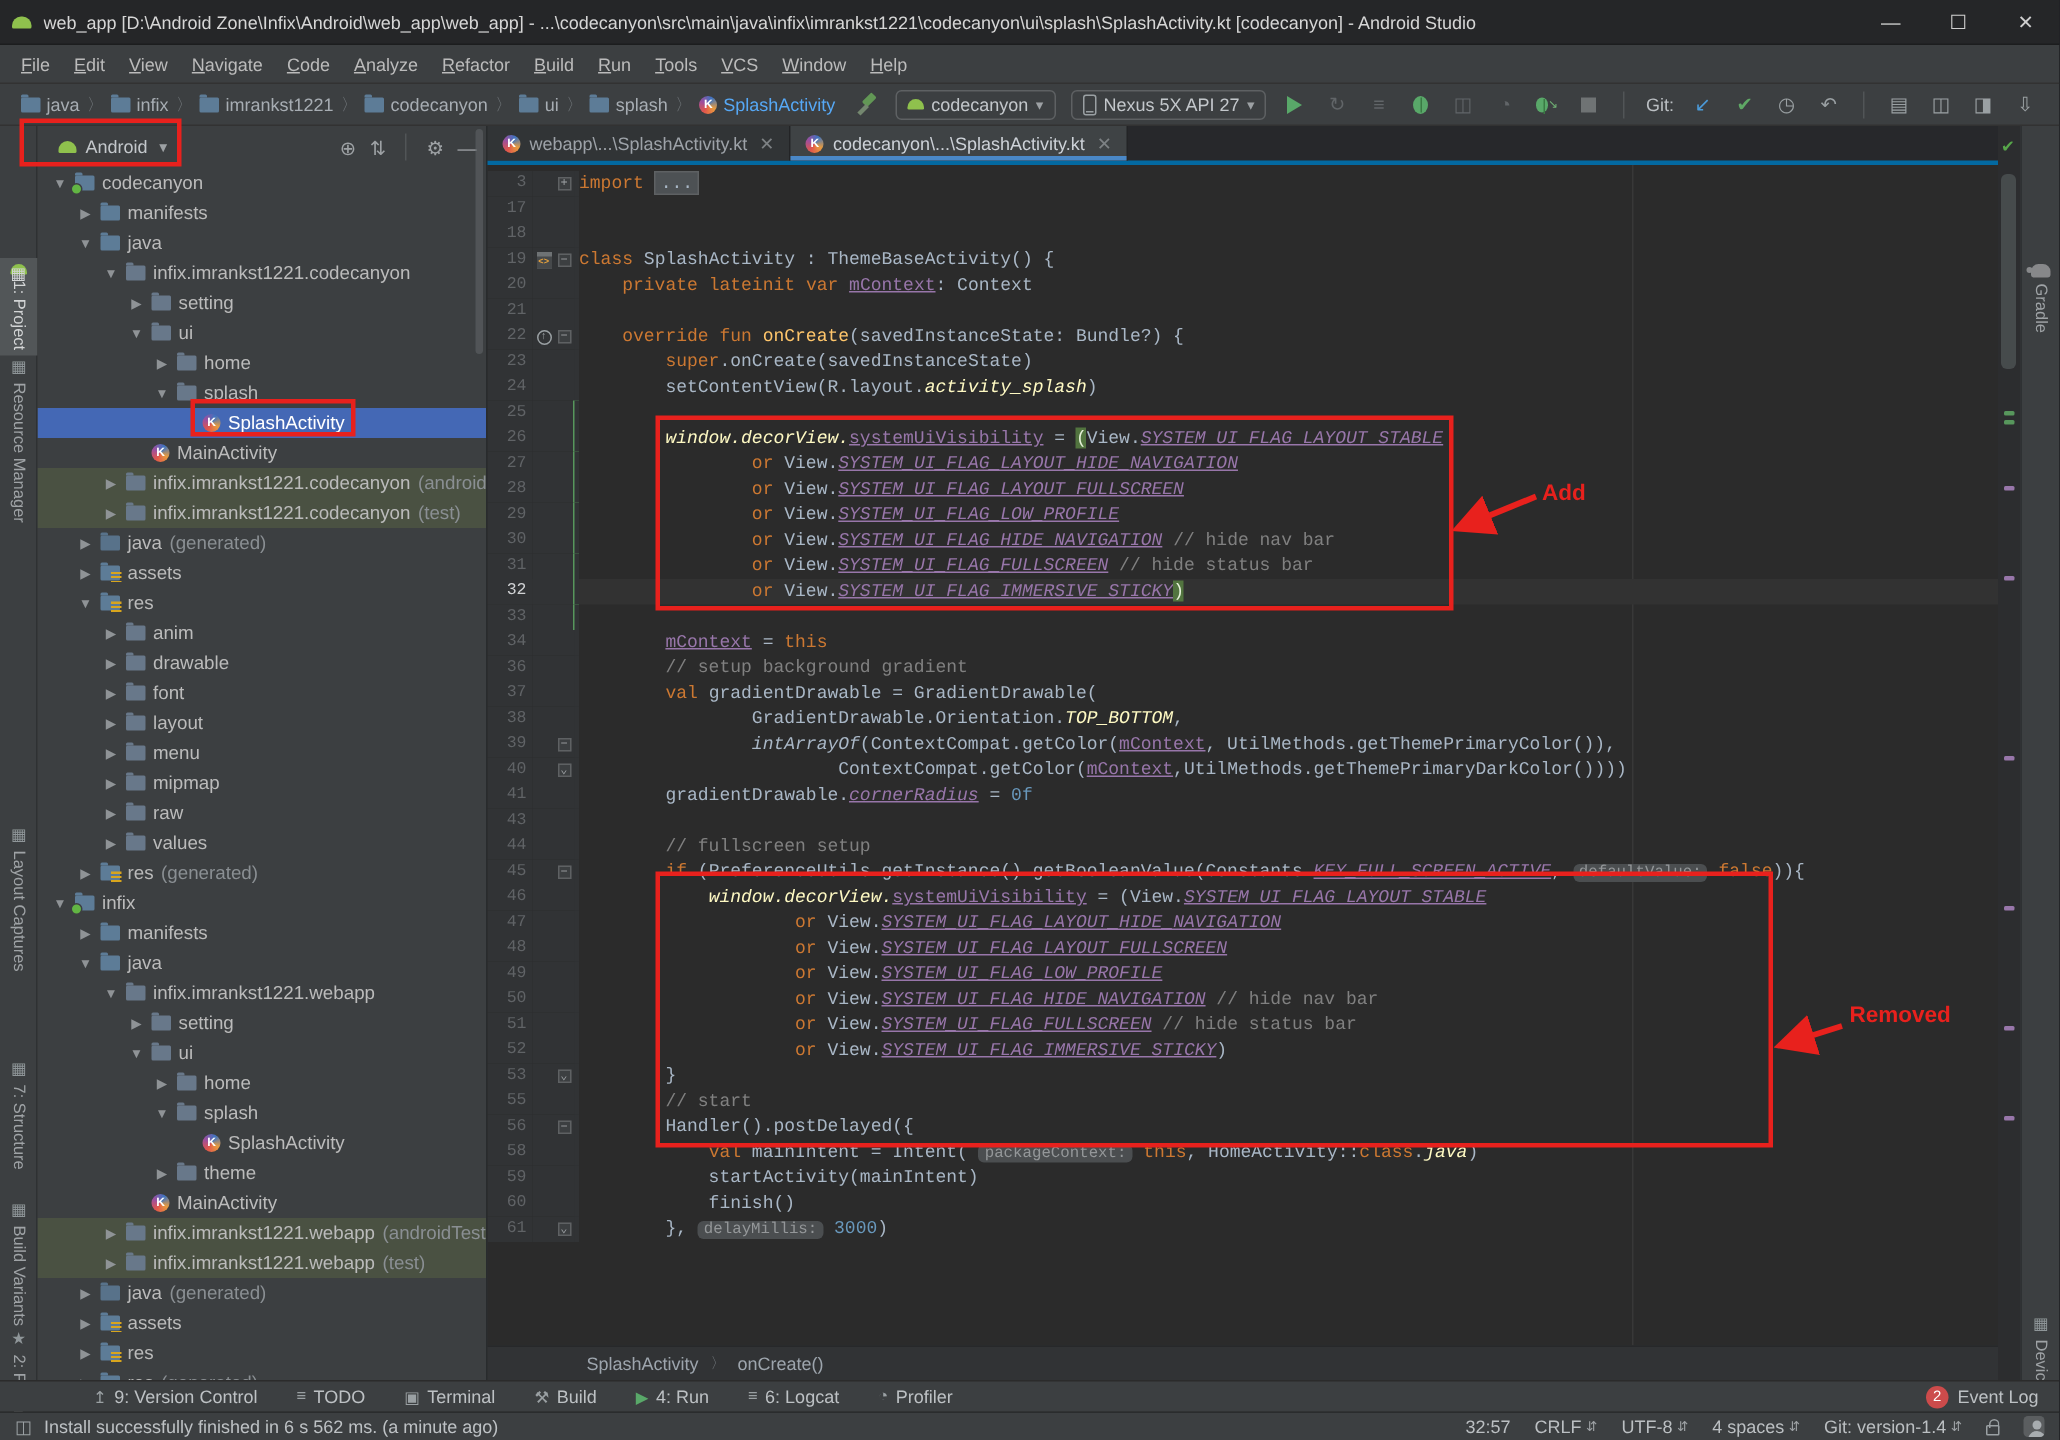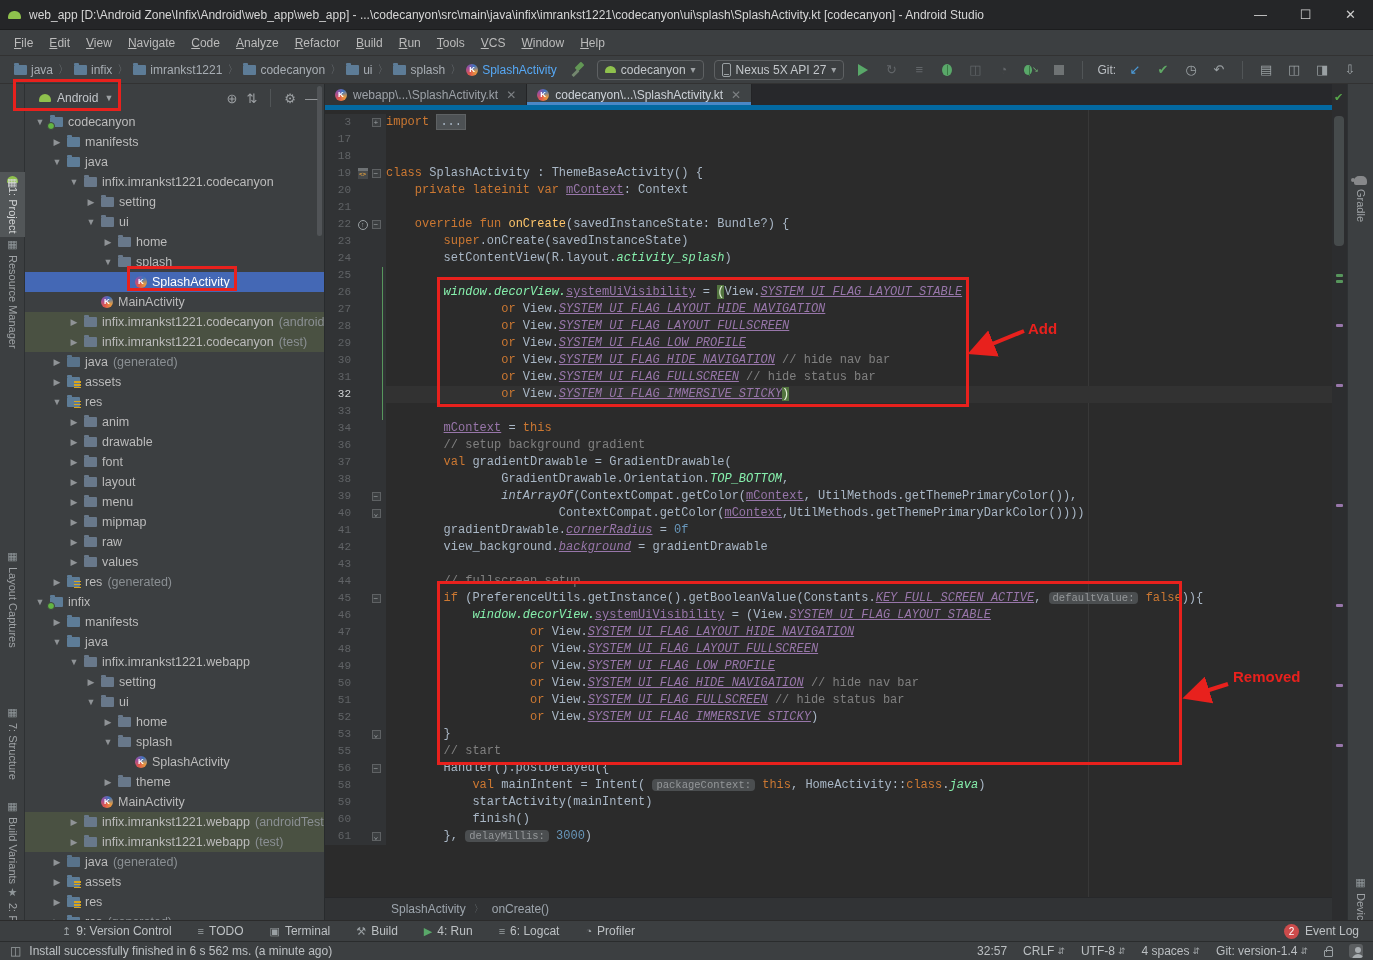--- a/index.html
+++ b/index.html
@@ -75,41 +75,41 @@
   .tree { position:relative; }
   .tree-row { height:20px; display:flex; align-items:center; gap:5px; white-space:nowrap; color:#bbbbbb; font-size:12.5px;}
   .tree-row .tarrow { width:10px; text-align:center; color:#8f9396; font-size:9px; flex:none;}
   .tree-row.selected { background:#4468b5; color:#fff;}
   .tree-row.testbg { background:#4a5142;}
   .tree-suffix { color:#8a8f93; }
   .tree-scroll { position:absolute; right:2px; top:2px; width:5px; height:150px; background:#5a5e61; border-radius:3px; opacity:.7;}
 
   
   .editor { position:absolute; left:325px; top:84px; width:1007px; height:836px; background:#2b2b2b;}
-  .tabs { height:26px; background:#27282b; display:flex; align-items:stretch; border-bottom:5px solid #0369a1;}
+  .tabs { height:26px; background:#27282b; display:flex; align-items:stretch; border-bottom:3px solid #0369a1;}
   .tab { display:flex; align-items:center; gap:6px; padding:0 10px; background:#313436; color:#9da2a8; border-right:1px solid #232426; position:relative;}
   .tab.active { background:#3f4345; color:#cdd2d8;}
   .tab.active::after { content:""; position:absolute; left:0; right:0; bottom:0; height:3px; background:#4a88c7;}
   .tab .close { color:#7d8184; font-size:12px; margin-left:2px;}
 
   .code-area { position:absolute; left:0; top:26px; width:1007px; height:787px; overflow:hidden; }
   .guide { position:absolute; left:763px; top:0; bottom:0; width:1px; background:#383838;}
   .code { position:relative; padding-top:4px; }
   .cl { display:flex; height:17px; align-items:center; }
   .cl.current { background:#323232; }
   .cl.current .ln { color:#d0d2d4; }
   .ln { width:30px; flex:none; text-align:right; padding-right:4px; color:#606366; font:11px/17px "Liberation Mono", monospace; background:#313335; align-self:stretch;}
   .gi { width:15px; flex:none; text-align:center; font-size:9px; color:#9aa0a3; background:#313335; align-self:stretch; display:flex; align-items:center; justify-content:center;}
   .fs { width:12px; flex:none; background:#313335; align-self:stretch; display:flex; align-items:center; justify-content:center;}
   .fs .fbox { width:9px; height:9px; border:1px solid #5e6163; color:#9da1a4; font:8px/7px "Liberation Mono", monospace; text-align:center; background:#3c3f41;}
   .cb { width:4px; flex:none; background:#313335; align-self:stretch; border-right:3px solid #313335;}
   .cb.changed { background:#57965c; }
   .ct { font:12px/17px "Liberation Mono", monospace; white-space:pre; color:#a9b7c6;}
   .sg-k { color:#cc7832; } .sg-f { color:#ffc66b; } .sg-c { color:#808080; } .sg-n { color:#6897bb; }
-  .sg-pi { color:#86efac; font-style:italic; }
+  .sg-pi { color:#fef9c3; font-style:italic; }
   .sg-pu { color:#9876aa; text-decoration:underline; }
   .sg-piu { color:#9876aa; font-style:italic; text-decoration:underline; }
   .sg-i { font-style:italic; }
   .sg-h { background:#4b4e50; color:#949799; border-radius:4px; padding:0 4px; font-size:10.5px;}
   .sg-F { background:#4d5154; border:1px solid #5e6163; padding:0 3px;}
   .sg-m { background:#52743f; color:#e4f0d8; }
   .ovr-ic { width:10px; height:10px; border:1px solid #9aa0a3; border-radius:50%; font:bold 7px/9px "Liberation Mono",monospace; color:#9aa0a3; text-align:center;}
   .cls-ic { width:10px; height:11px; background:#6e7274; position:relative;}
   .cls-ic::after { content:"<>"; position:absolute; left:0; top:3px; width:10px; text-align:center; font:bold 6px/8px "Liberation Mono",monospace; color:#e8a33d; background:#46494b;}
 
@@ -707,27 +707,20 @@
             </span>
             <span class="cb"></span>
             <pre class="ct"><span>                        ContextCompat.getColor(</span><span class="sg-pu">mContext</span><span>,UtilMethods.getThemePrimaryDarkColor())))</span></pre>
           </div>
           <div class="cl">
             <span class="ln">41</span>
             <span class="gi"></span>
             <span class="fs"></span>
             <span class="cb"></span>
             <pre class="ct"><span>        gradientDrawable.</span><span class="sg-piu">cornerRadius</span><span> = </span><span class="sg-n">0f</span></pre>
-          </div>
-          <div class="cl">
-            <span class="ln">42</span>
-            <span class="gi"></span>
-            <span class="fs"></span>
-            <span class="cb"></span>
-            <pre class="ct"><span>        view_background.</span><span class="sg-piu">background</span><span> = gradientDrawable</span></pre>
           </div>
           <div class="cl">
             <span class="ln">43</span>
             <span class="gi"></span>
             <span class="fs"></span>
             <span class="cb"></span>
             <pre class="ct"></pre>
           </div>
           <div class="cl">
             <span class="ln">44</span>

